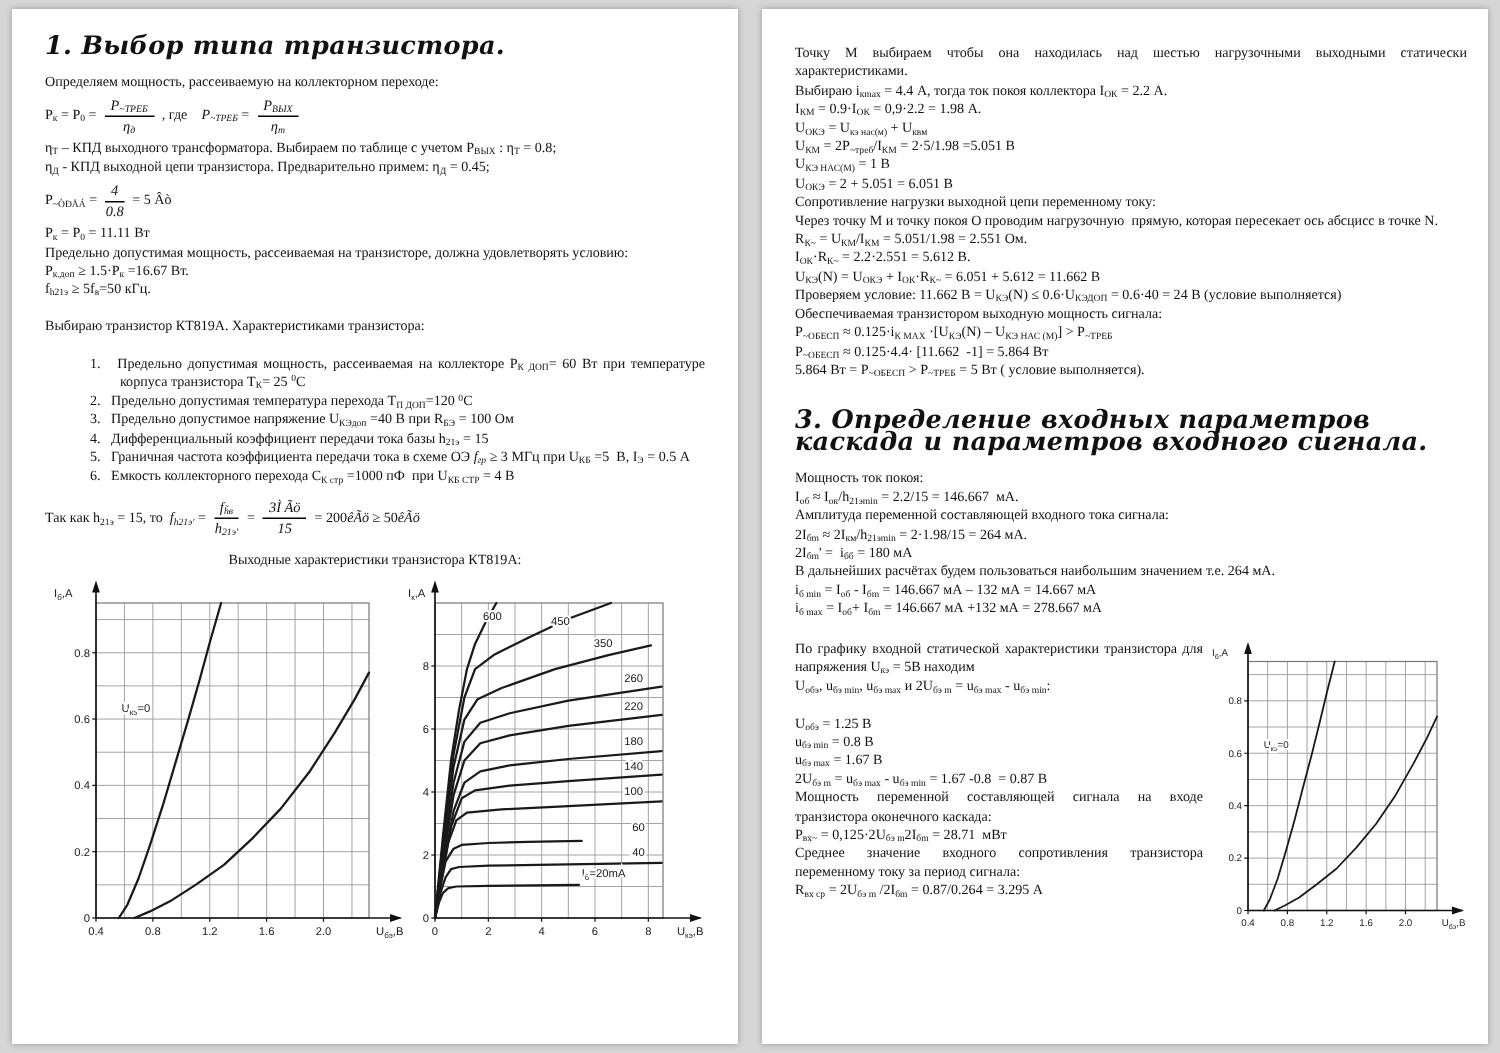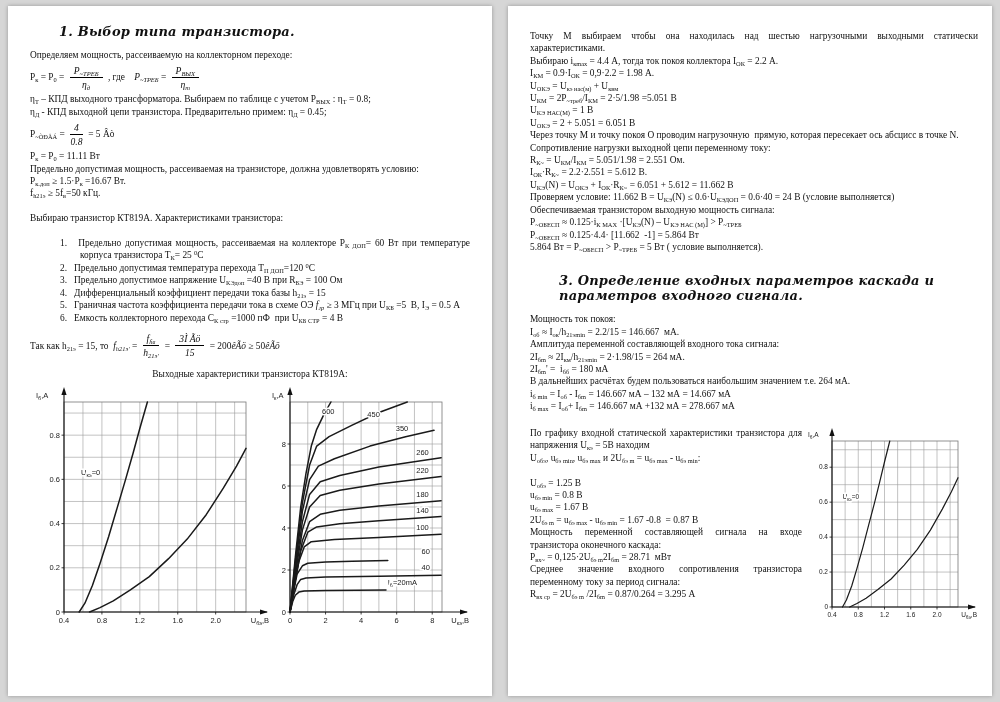--- a/index.html
+++ b/index.html
@@ -11,21 +11,21 @@
   .page{
     position:absolute;top:6px;width:484px;height:690px;background:#ffffff;
     box-shadow:0 0 4px rgba(0,0,0,.3);
     color:#111;font-size:9.4px;line-height:12.4px;
     box-sizing:border-box;
   }
   #page1{left:8px;padding:18px 22px 0 22px;}
   #page2{left:508px;padding:14px 14px 0 22px;}
   .hd{
     font-family:"DejaVu Serif",serif;font-style:italic;font-weight:bold;
-    font-size:13px;line-height:15px;letter-spacing:.2px;margin-left:29px;
+    font-size:17px;line-height:15px;letter-spacing:.2px;
   }
   .hd2{padding-left:24px;text-indent:-24px;max-width:432px;}
   .ln{min-height:12.4px;}
   .just{text-align:justify;}
   .center{text-align:center;}
   .li{padding-left:50px;text-indent:-20px;}
   sub{font-size:.68em;vertical-align:-.3em;line-height:0;}
   sup{font-size:.68em;vertical-align:.45em;line-height:0;}
   .formula{display:flex;align-items:center;margin:3px 0;min-height:26px;}
   .formula .pre,.formula .mid,.formula .post{white-space:pre-wrap;}
@@ -230,22 +230,22 @@
 <div class="page" id="page2">
   <div class="gap10"></div>
   <div>
       <div class="ln just">Точку М выбираем чтобы она находилась над шестью нагрузочными выходными статически характеристиками.</div>
       <div class="ln">Выбираю i<sub>кmax</sub> = 4.4 А, тогда ток покоя коллектора I<sub>ОК</sub> = 2.2 А.</div>
       <div class="ln">I<sub>КМ</sub> = 0.9·I<sub>ОК</sub> = 0,9·2.2 = 1.98 А.</div>
       <div class="ln">U<sub>ОКЭ</sub> = U<sub>кэ нас(м)</sub> + U<sub>квм</sub></div>
       <div class="ln">U<sub>КМ</sub> = 2P<sub>~треб</sub>/I<sub>КМ</sub> = 2·5/1.98 =5.051 В</div>
       <div class="ln">U<sub>КЭ НАС(М)</sub> = 1 В</div>
       <div class="ln">U<sub>ОКЭ</sub> = 2 + 5.051 = 6.051 В</div>
+      <div class="ln">Сопротивление нагрузки выходной цепи переменному току:</div>
       <div class="ln just">Через точку М и точку покоя О проводим нагрузочную&nbsp; прямую, которая пересекает ось абсцисс в точке N.</div>
-      <div class="ln">Сопротивление нагрузки выходной цепи переменному току:</div>
       <div class="ln">R<sub>К~</sub> = U<sub>КМ</sub>/I<sub>КМ</sub> = 5.051/1.98 = 2.551 Ом.</div>
       <div class="ln">I<sub>ОК</sub>·R<sub>К~</sub> = 2.2·2.551 = 5.612 В.</div>
       <div class="ln">U<sub>КЭ</sub>(N) = U<sub>ОКЭ</sub> + I<sub>ОК</sub>·R<sub>К~</sub> = 6.051 + 5.612 = 11.662 В</div>
       <div class="ln">Проверяем условие: 11.662 В = U<sub>КЭ</sub>(N) ≤ 0.6·U<sub>КЭДОП</sub> = 0.6·40 = 24 В (условие выполняется)</div>
       <div class="ln">Обеспечиваемая транзистором выходную мощность сигнала:</div>
       <div class="ln">P<sub>~ОБЕСП</sub> ≈ 0.125·i<sub>К МАХ</sub> ·[U<sub>КЭ</sub>(N) – U<sub>КЭ НАС (М)</sub>] &gt; P<sub>~ТРЕБ</sub></div>
       <div class="ln">P<sub>~ОБЕСП</sub> ≈ 0.125·4.4· [11.662&nbsp; -1] = 5.864 Вт</div>
       <div class="ln">5.864 Вт = P<sub>~ОБЕСП</sub> &gt; P<sub>~ТРЕБ</sub> = 5 Вт ( условие выполняется).</div>
     </div>
   <div class="gap10"></div>

